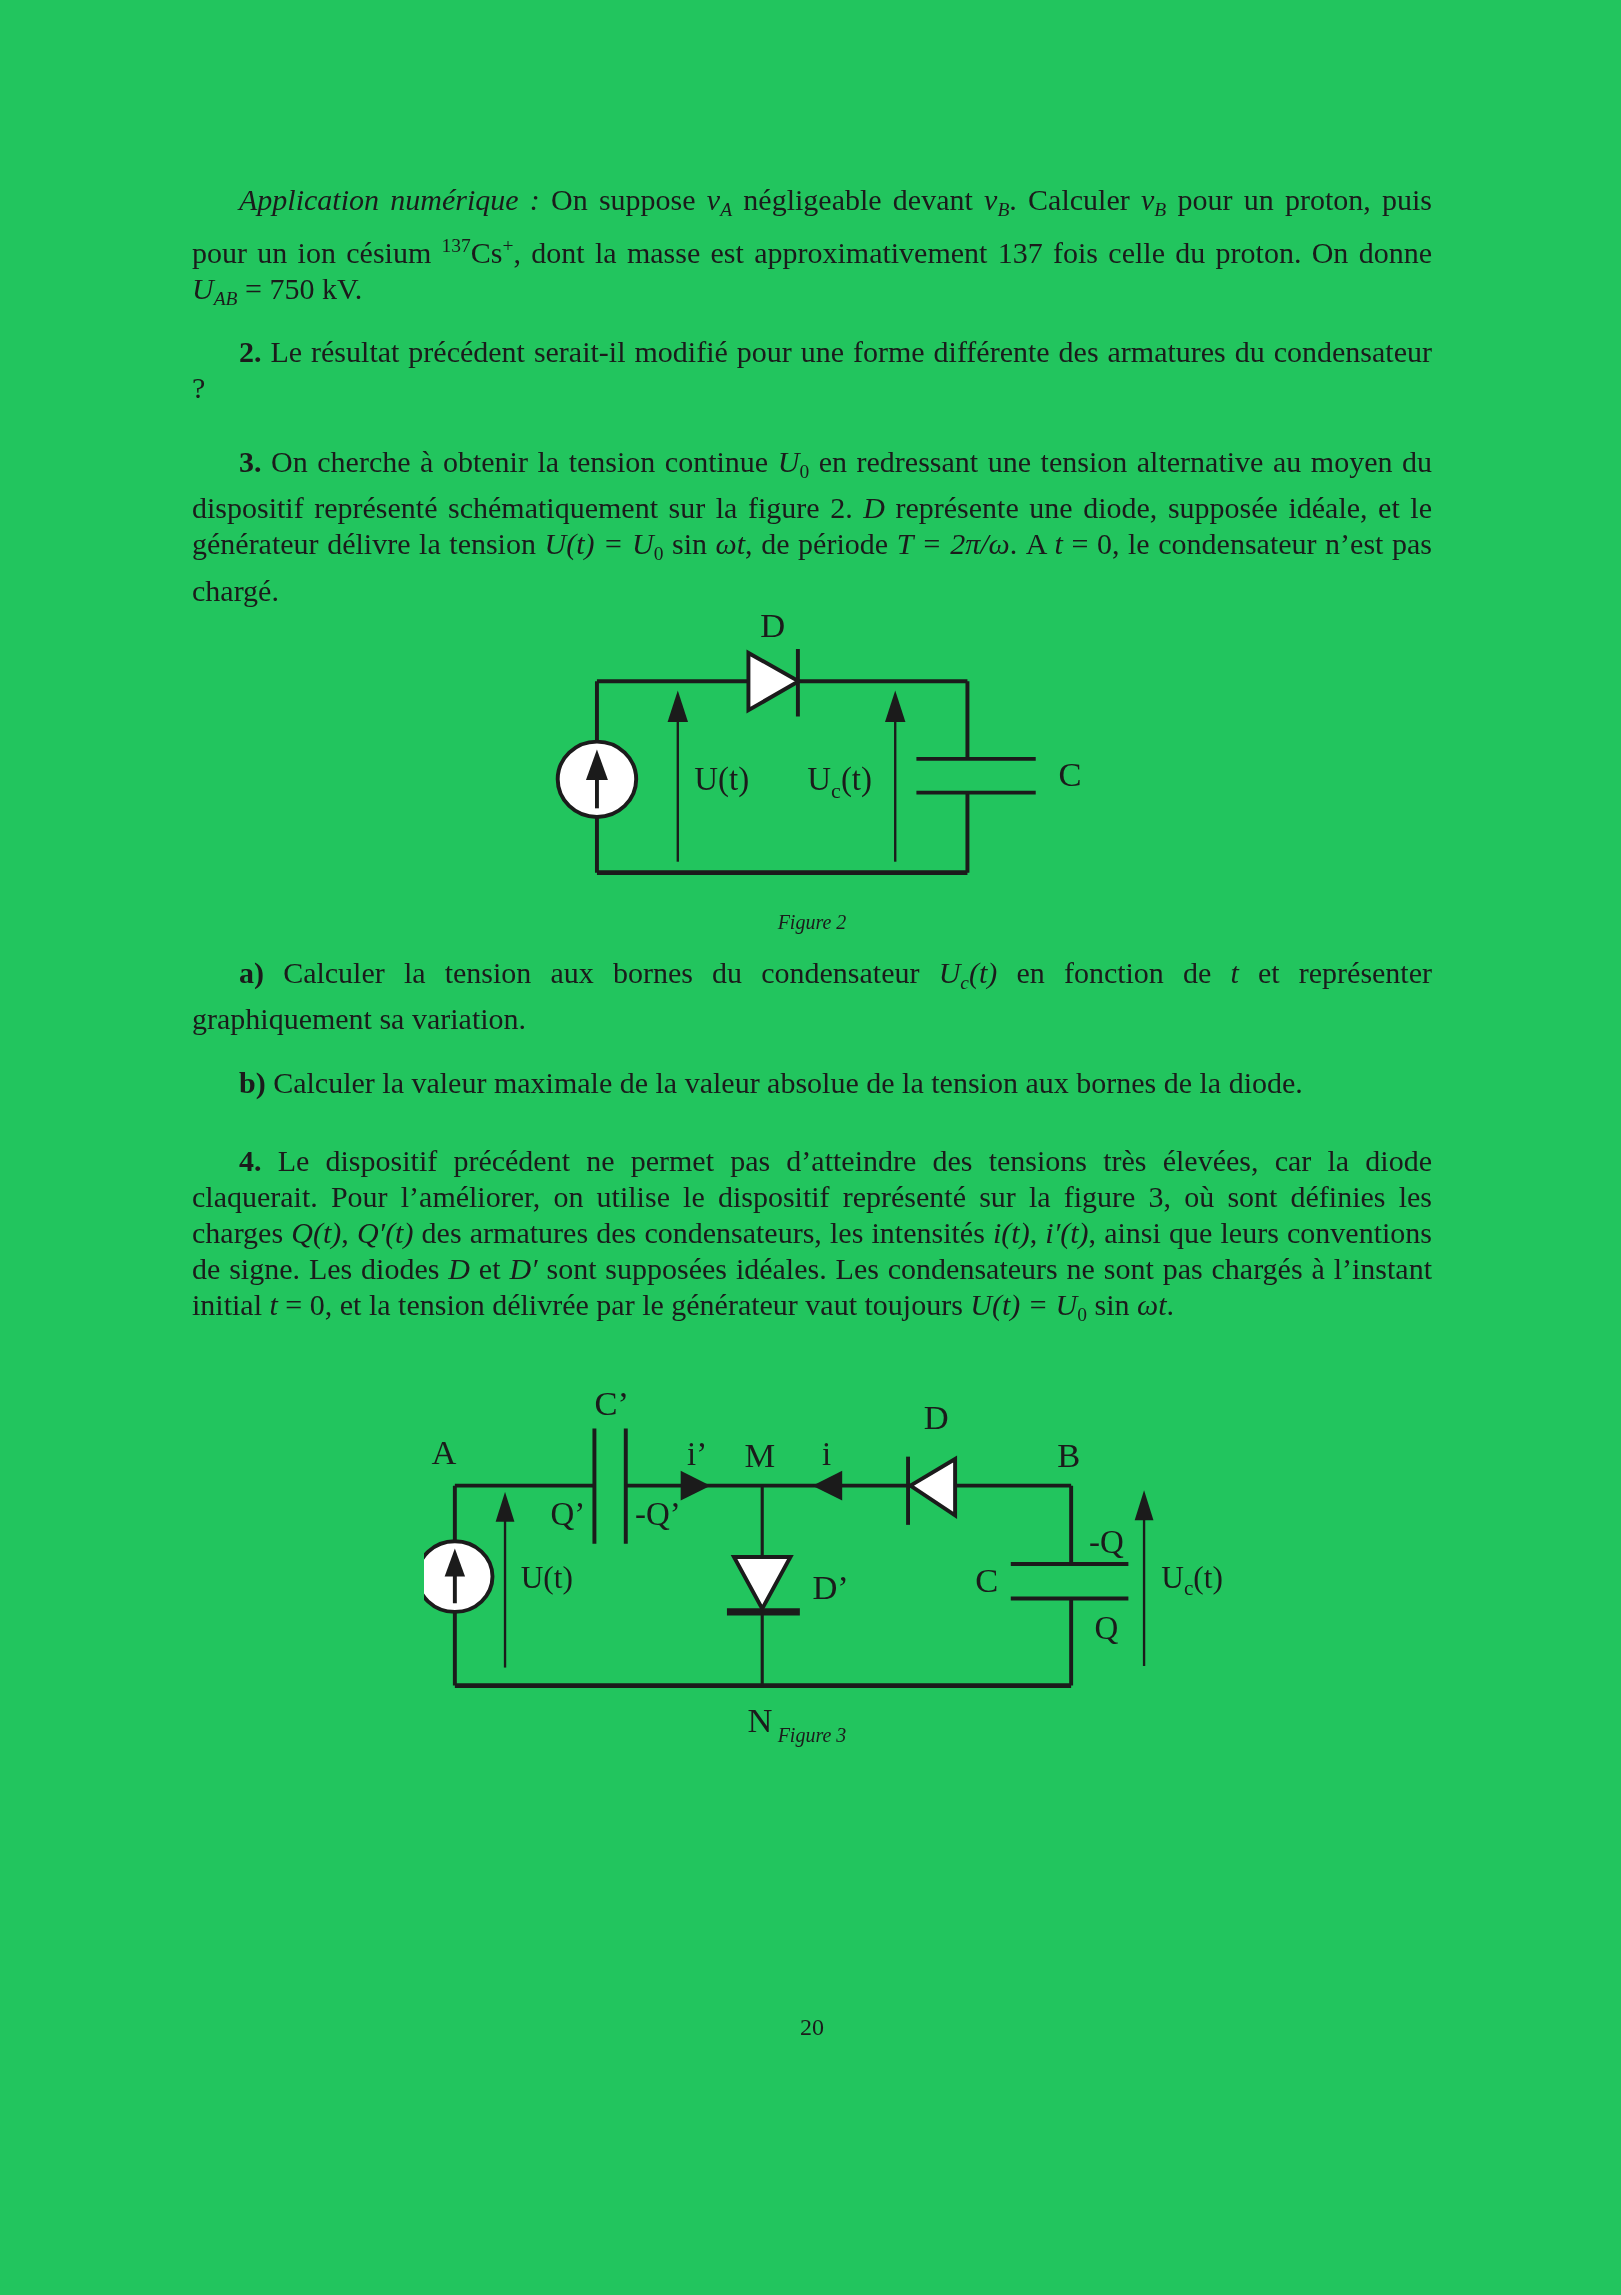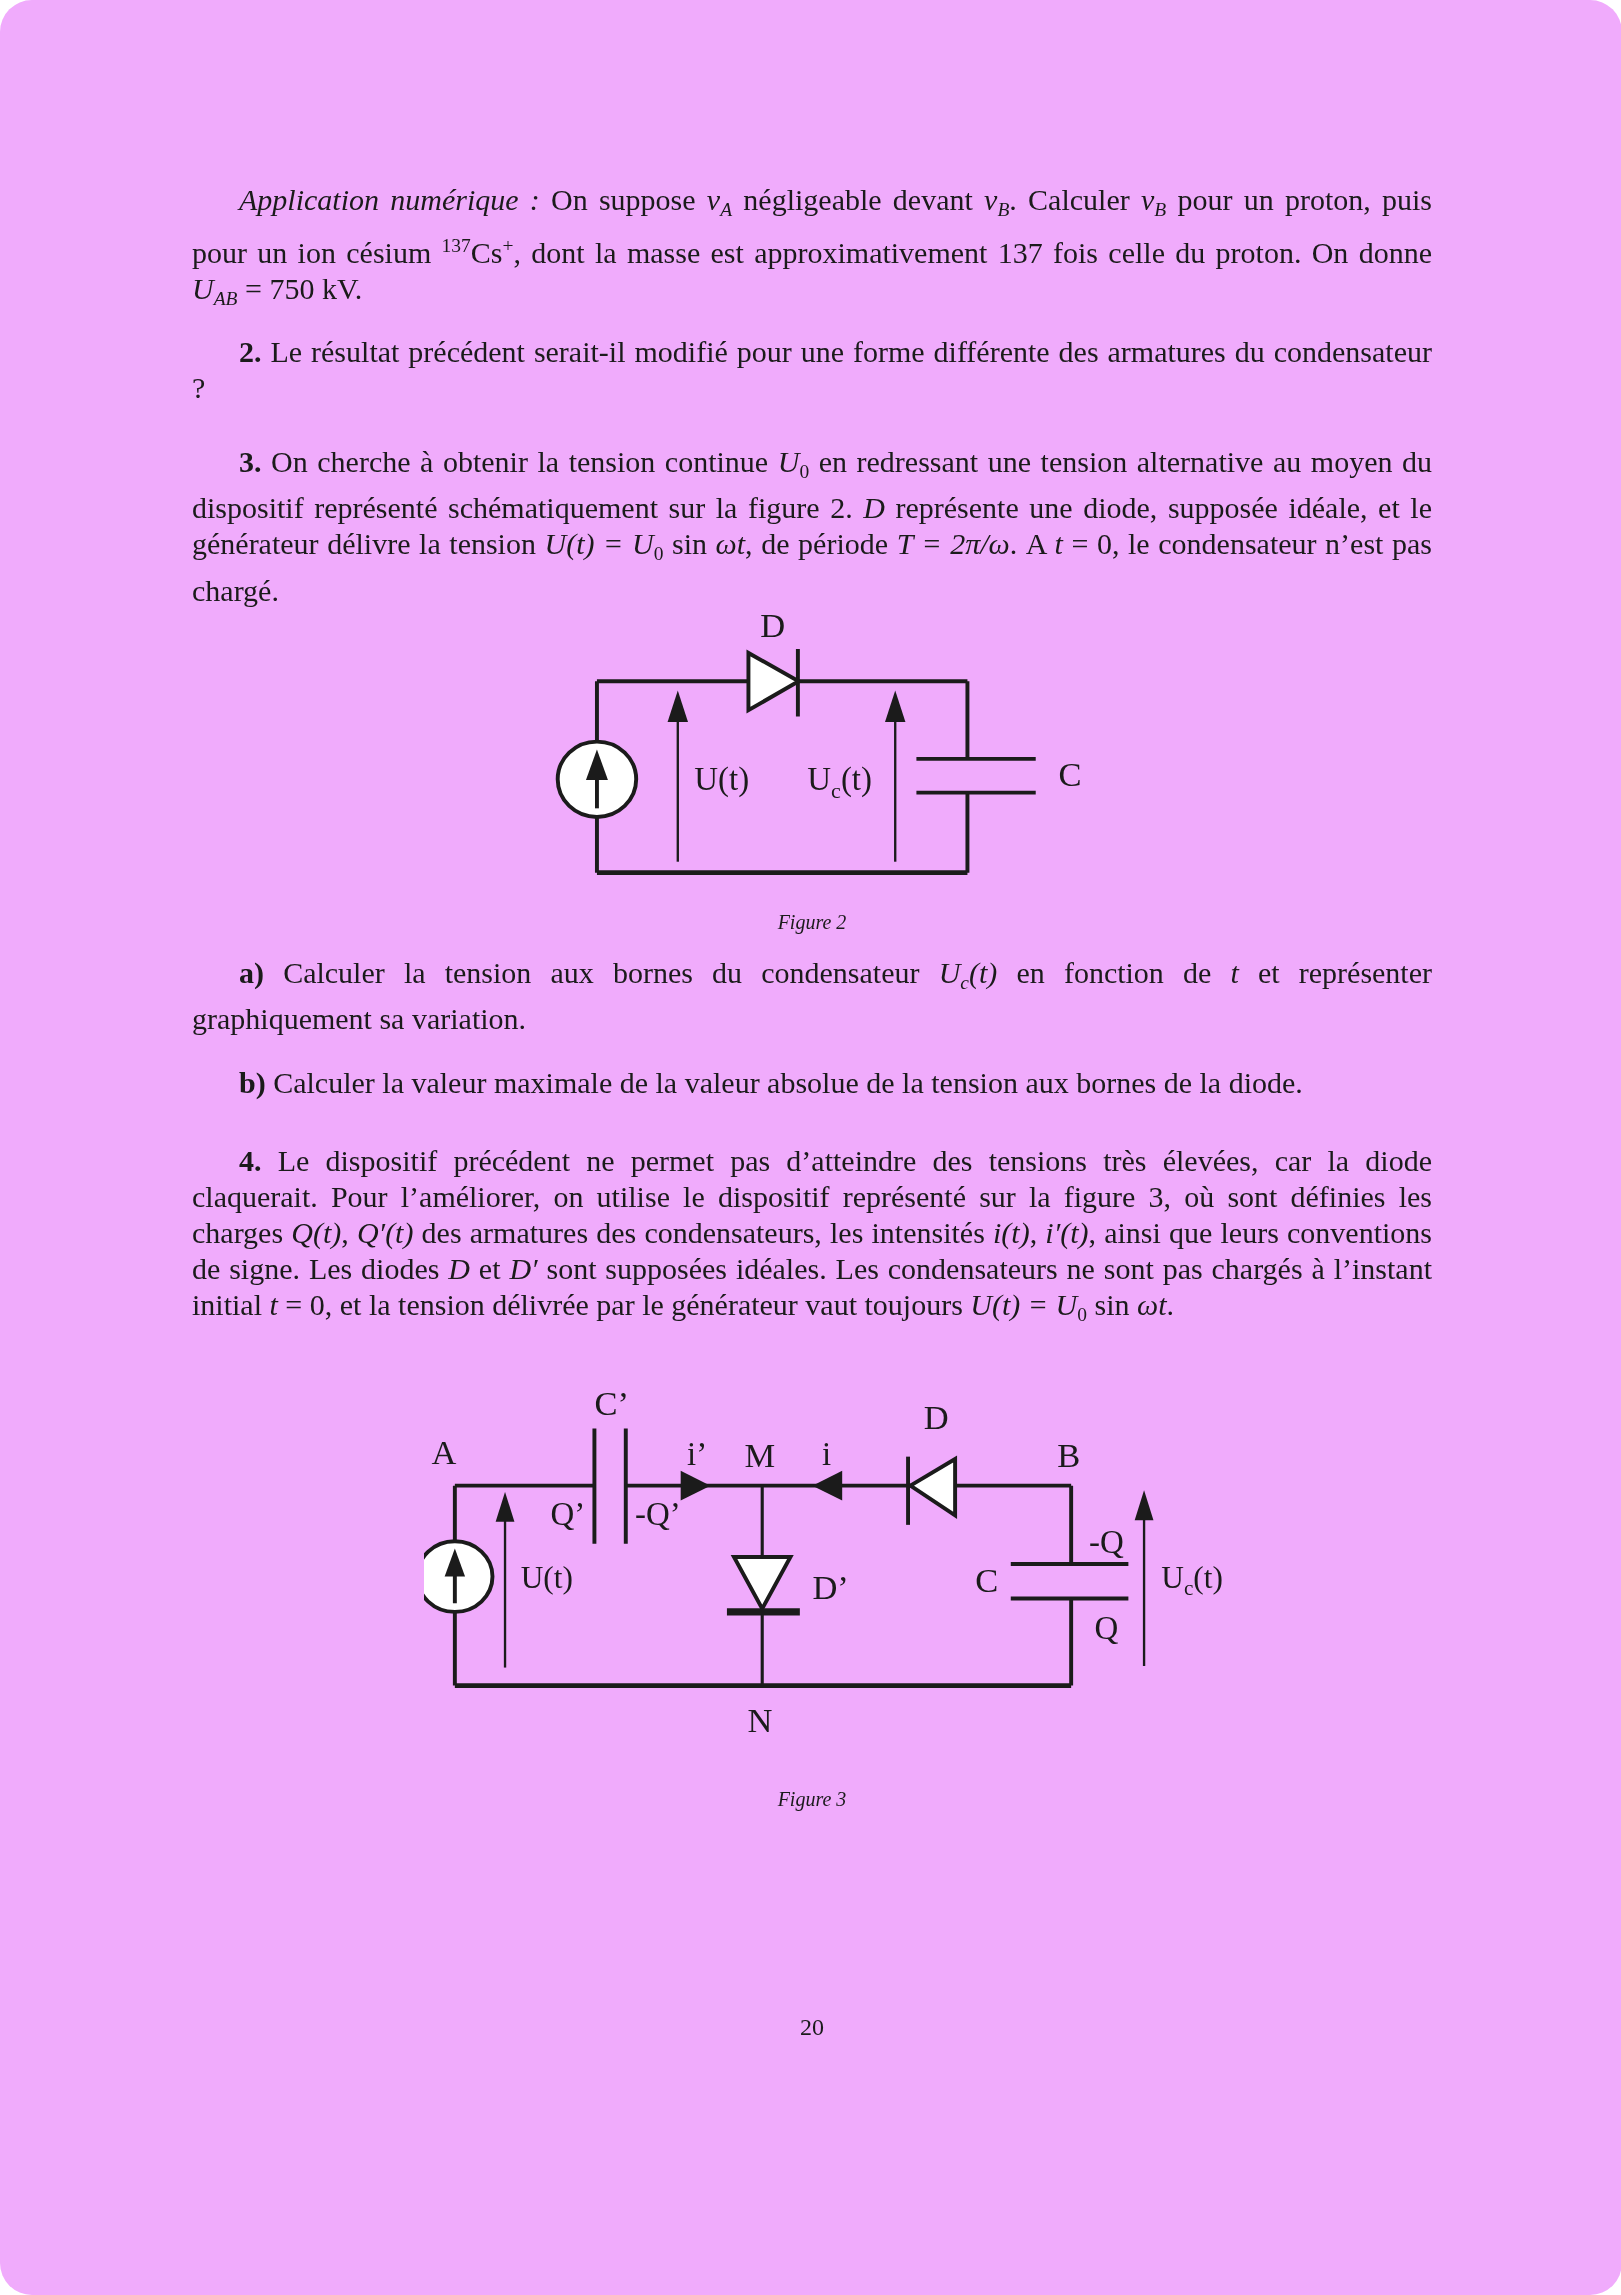--- a/index.html
+++ b/index.html
@@ -1,20 +1,20 @@
 <!DOCTYPE html>
 <html style="font-size:12.6px"><head>
 <meta charset="utf-8">
 <style>
   html,body{margin:0;padding:0;}
   body{
     width:1622px;height:2295px;background:#ffffff;position:relative;
     font-family:"Liberation Serif","DejaVu Serif",serif;color:#1b1b1b;
   }
-  .page{position:absolute;inset:0;background:#f0abfc;border-radius:32px;}
+  .page{position:absolute;inset:0;background:#22c55e;}
   .para{
     position:absolute;left:192px;width:1240px;margin:0;
     font-size:30px;line-height:36px;text-align:justify;
   }
   .indent{text-indent:47px;}
   .it{font-style:italic;}
   .bf{font-weight:bold;}
   .sub{font-size:65%;vertical-align:-18%;}
   .sup{font-size:65%;vertical-align:super;}
   .caption{
@@ -122,21 +122,21 @@
     <path class="wire" stroke-width="5" d="M1288 1992 H1438 M1288 2036 H1438"></path>
     <text x="1272" y="2028" font-size="44" text-anchor="end">C</text>
     <text x="1410" y="1978" font-size="42" text-anchor="middle">-Q</text>
     <text x="1410" y="2088" font-size="42" text-anchor="middle">Q</text>
 
     <line class="wire" stroke-width="3" x1="1458" y1="2122" x2="1458" y2="1916"></line>
     <polygon class="fill" points="1458,1898 1446,1936 1470,1936"></polygon>
     <text x="1480" y="2022" font-size="40"><tspan>U</tspan><tspan dy="9" font-size="27">c</tspan><tspan dy="-9">(t)</tspan></text>
   </svg>
 
-  <p class="caption" style="top:1788px">Figure 3</p>
+  <p class="caption" style="top:1724px">Figure 3</p>
 
 
 
 
   <p class="pageno" style="top:2014px">20</p>
 
 </div>
 
 
 </body></html>

